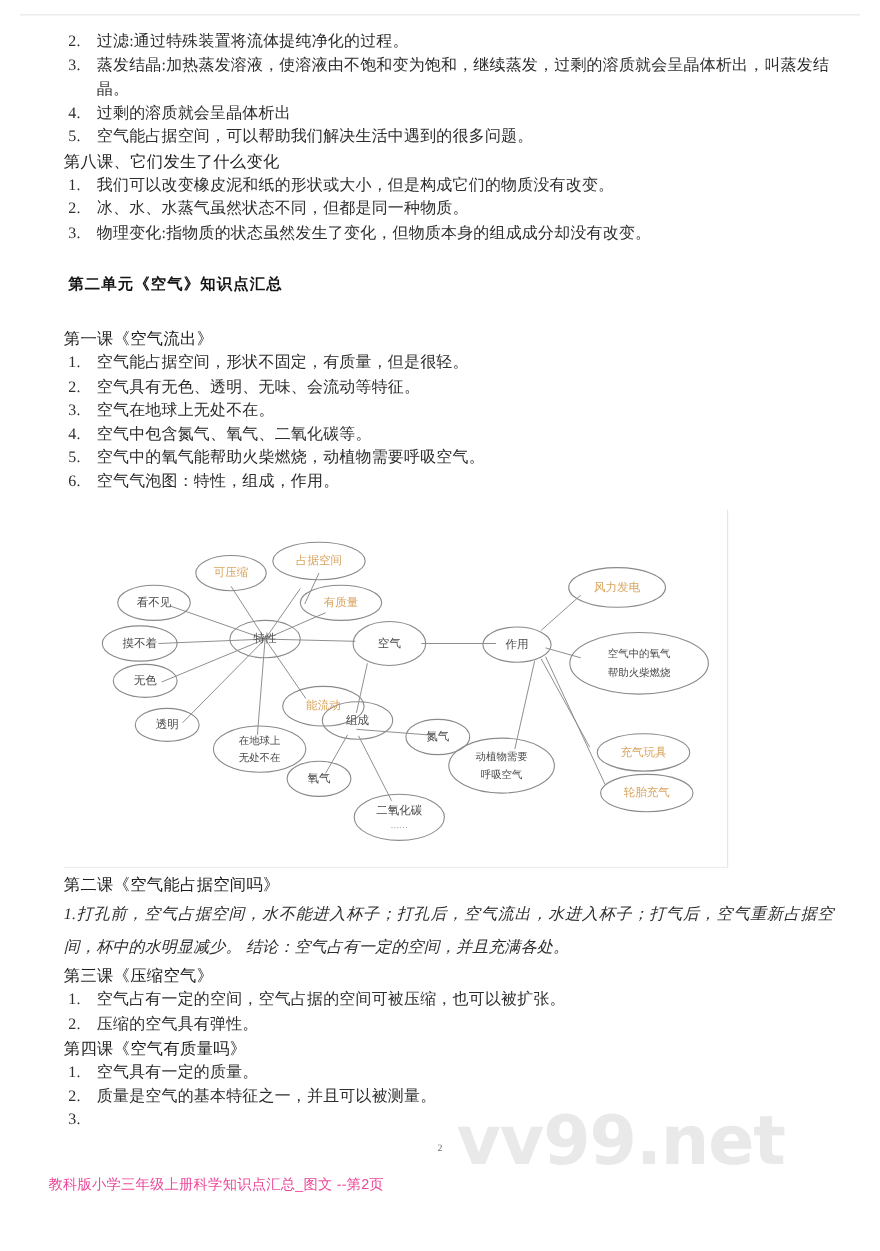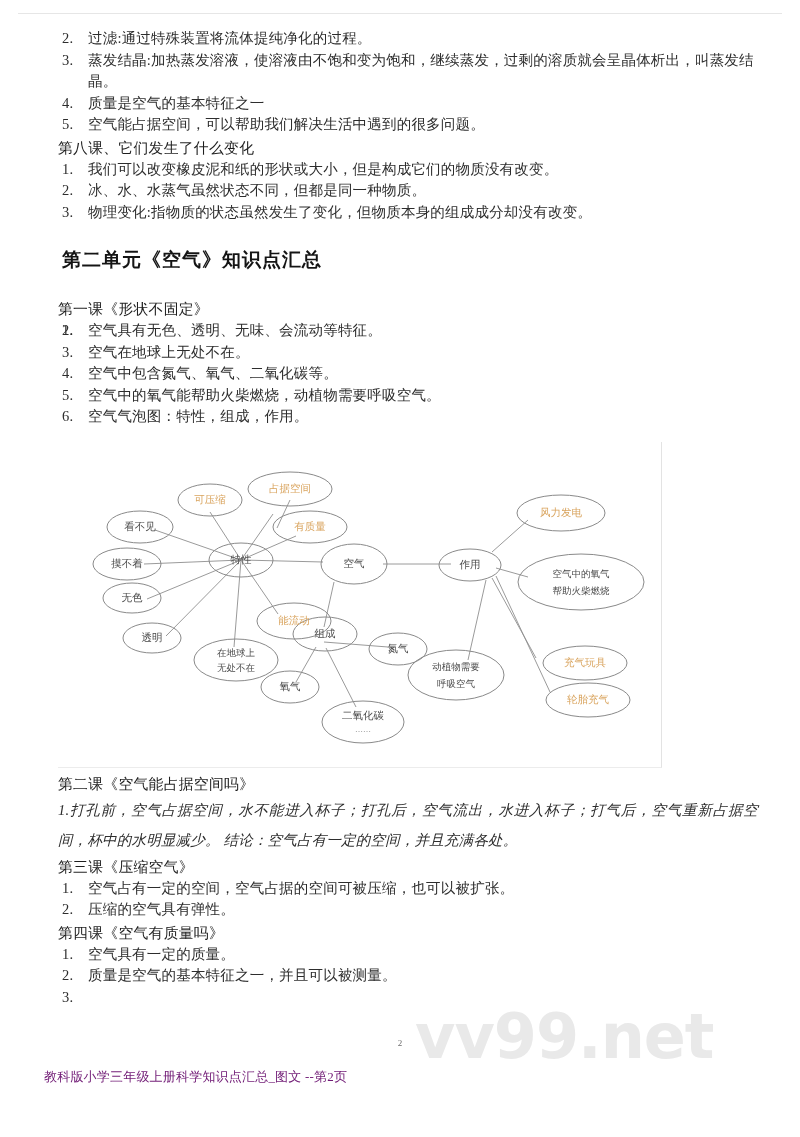--- a/index.html
+++ b/index.html
@@ -66,21 +66,21 @@
   .sec-head {
     font-size: 14.8px;
     line-height: 22px;
     font-weight: normal;
     color: #1e1e1e;
     letter-spacing: 0.3px;
     margin: 1px 0 0 0;
   }
 
   .unit-title {
-    font-size: 19px;
+    font-size: 14px;
     line-height: 30px;
     font-weight: bold;
     color: #141414;
     letter-spacing: 1px;
     margin: 22px 0 0 4px;
   }
 
   .spacer-lg { height: 22px; }
 
   .para {
@@ -148,23 +148,23 @@
     font-weight: bold;
     letter-spacing: -1px;
     color: #e9e9e9;
     white-space: nowrap;
     user-select: none;
   }
   .footer-line {
     position: absolute;
     left: 44px;
     top: 1068px;
-    font-family: Liberation Serif, serif;
+    font-family: Liberation Sans, sans-serif;
     font-size: 13px;
-    color: #701a75;
+    color: #ec4899;
     letter-spacing: 0.2px;
     white-space: nowrap;
   }
 </style>
 </head>
 <body>
 
 <div class="page">
 
   <div class="top-rule"></div>
@@ -175,21 +175,21 @@
       <li>
         <span class="num">2.</span>
         <span class="txt">过滤:通过特殊装置将流体提纯净化的过程。</span>
       </li>
       <li>
         <span class="num">3.</span>
         <span class="txt">蒸发结晶:加热蒸发溶液，使溶液由不饱和变为饱和，继续蒸发，过剩的溶质就会呈晶体析出，叫蒸发结晶。</span>
       </li>
       <li>
         <span class="num">4.</span>
-        <span class="txt">质量是空气的基本特征之一</span>
+        <span class="txt">过剩的溶质就会呈晶体析出</span>
       </li>
       <li>
         <span class="num">5.</span>
         <span class="txt">空气能占据空间，可以帮助我们解决生活中遇到的很多问题。</span>
       </li>
     </ul>
 
     <div class="sec-head">第八课、它们发生了什么变化</div>
 
     <ul class="olist">
@@ -204,24 +204,25 @@
       <li>
         <span class="num">3.</span>
         <span class="txt">物理变化:指物质的状态虽然发生了变化，但物质本身的组成成分却没有改变。</span>
       </li>
     </ul>
 
     <div class="unit-title">第二单元《空气》知识点汇总</div>
 
     <div class="spacer-lg"></div>
 
-    <div class="sec-head">第一课《形状不固定》</div>
+    <div class="sec-head">第一课《空气流出》</div>
     <ul class="olist">
       <li>
         <span class="num">1.</span>
+        <span class="txt">空气能占据空间，形状不固定，有质量，但是很轻。</span>
       </li>
       <li>
         <span class="num">2.</span>
         <span class="txt">空气具有无色、透明、无味、会流动等特征。</span>
       </li>
       <li>
         <span class="num">3.</span>
         <span class="txt">空气在地球上无处不在。</span>
       </li>
       <li>

